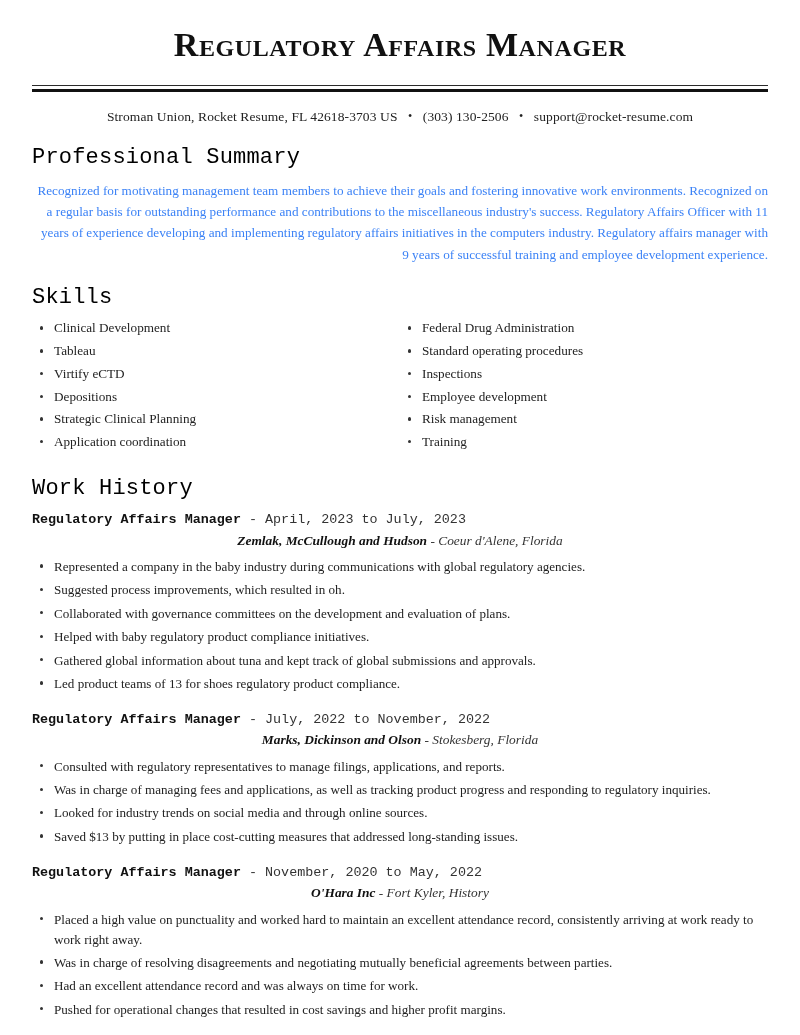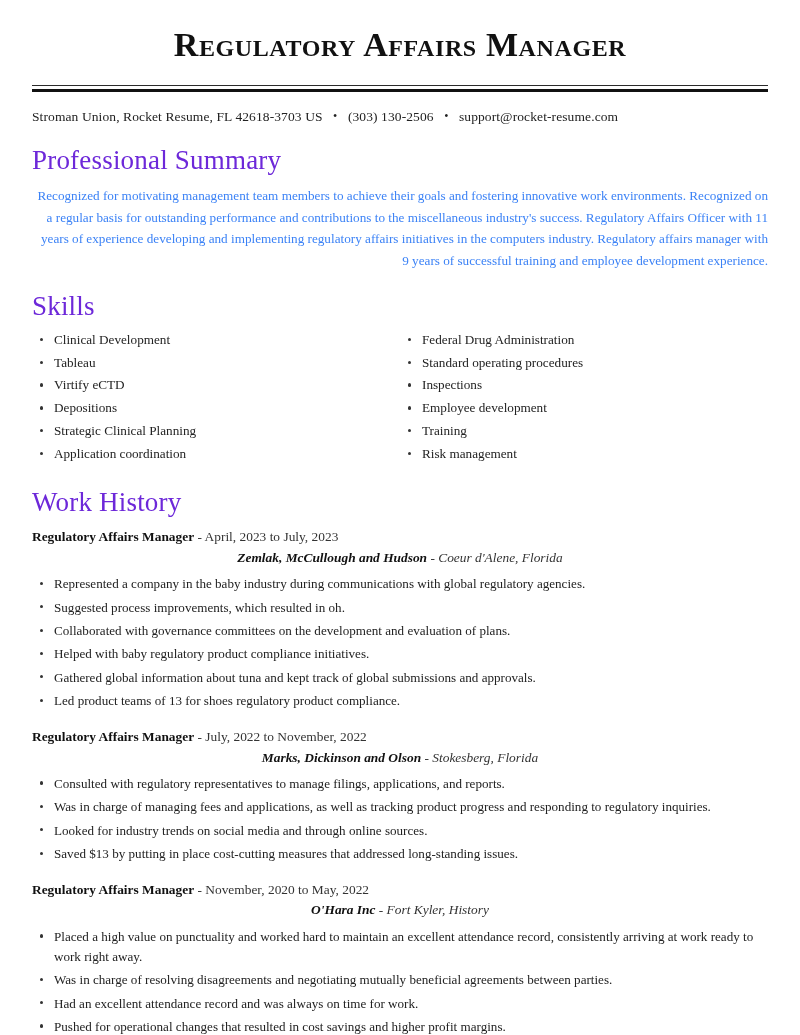--- a/index.html
+++ b/index.html
@@ -48,42 +48,42 @@
     width: 100%;
   }
   .rule-gap { height: 3px; }
   .rule-thick {
     height: 3px;
     background: #111111;
     width: 100%;
   }
 
   .contact-line {
-    text-align: left;
+    text-align: center;
     font-size: 13.5px;
     color: #222222;
     margin: 17px 0 0 0;
     letter-spacing: 0.1px;
     white-space: nowrap;
   }
   .contact-sep {
     display: inline-block;
     padding: 0 7px;
     font-size: 12px;
     vertical-align: 1px;
   }
 
   
   .section { margin-top: 20px; }
   .section-heading {
-    font-family: Liberation Serif, serif;
+    font-family: Liberation Mono, monospace;
     font-weight: 400;
-    font-size: 27px;
+    font-size: 22px;
     line-height: 1.15;
-    color: #6d28d9;
+    color: #000000;
     margin: 0 0 9px 0;
     letter-spacing: 0.2px;
   }
 
   .summary-text {
     font-size: 13.2px;
     line-height: 1.62;
     color: #3b82f6;
     margin: 0;
     text-align: right;
@@ -121,20 +121,21 @@
     background: #333333;
   }
 
   
   .job { margin-bottom: 16px; }
   .job-title-line {
     font-size: 13.4px;
     line-height: 1.45;
     color: #1a1a1a;
     margin: 0;
+    font-family: Liberation Mono, monospace;
   }
   .job-title {
     font-weight: 700;
     color: #111111;
   }
   .job-dates { font-weight: 400; color: #333333; }
 
   .job-company-line {
     font-size: 13.4px;
     line-height: 1.45;
@@ -216,22 +217,22 @@
             <li>Strategic Clinical Planning</li>
             <li>Application coordination</li>
           </ul>
       </div>
       <div class="skills-col">
         <ul class="bullets" id="skills-right">
             <li>Federal Drug Administration</li>
             <li>Standard operating procedures</li>
             <li>Inspections</li>
             <li>Employee development</li>
+            <li>Risk management</li>
             <li>Training</li>
-            <li>Risk management</li>
           </ul>
       </div>
     </div>
   </div>
 
   <div class="section">
     <h2 class="section-heading">Work History</h2>
     <div id="jobs-container">
         <div class="job">
           <div class="job-title-line"><span class="job-title">Regulatory Affairs Manager</span><span class="dash"> - </span><span class="job-dates">April, 2023 to July, 2023</span></div>

